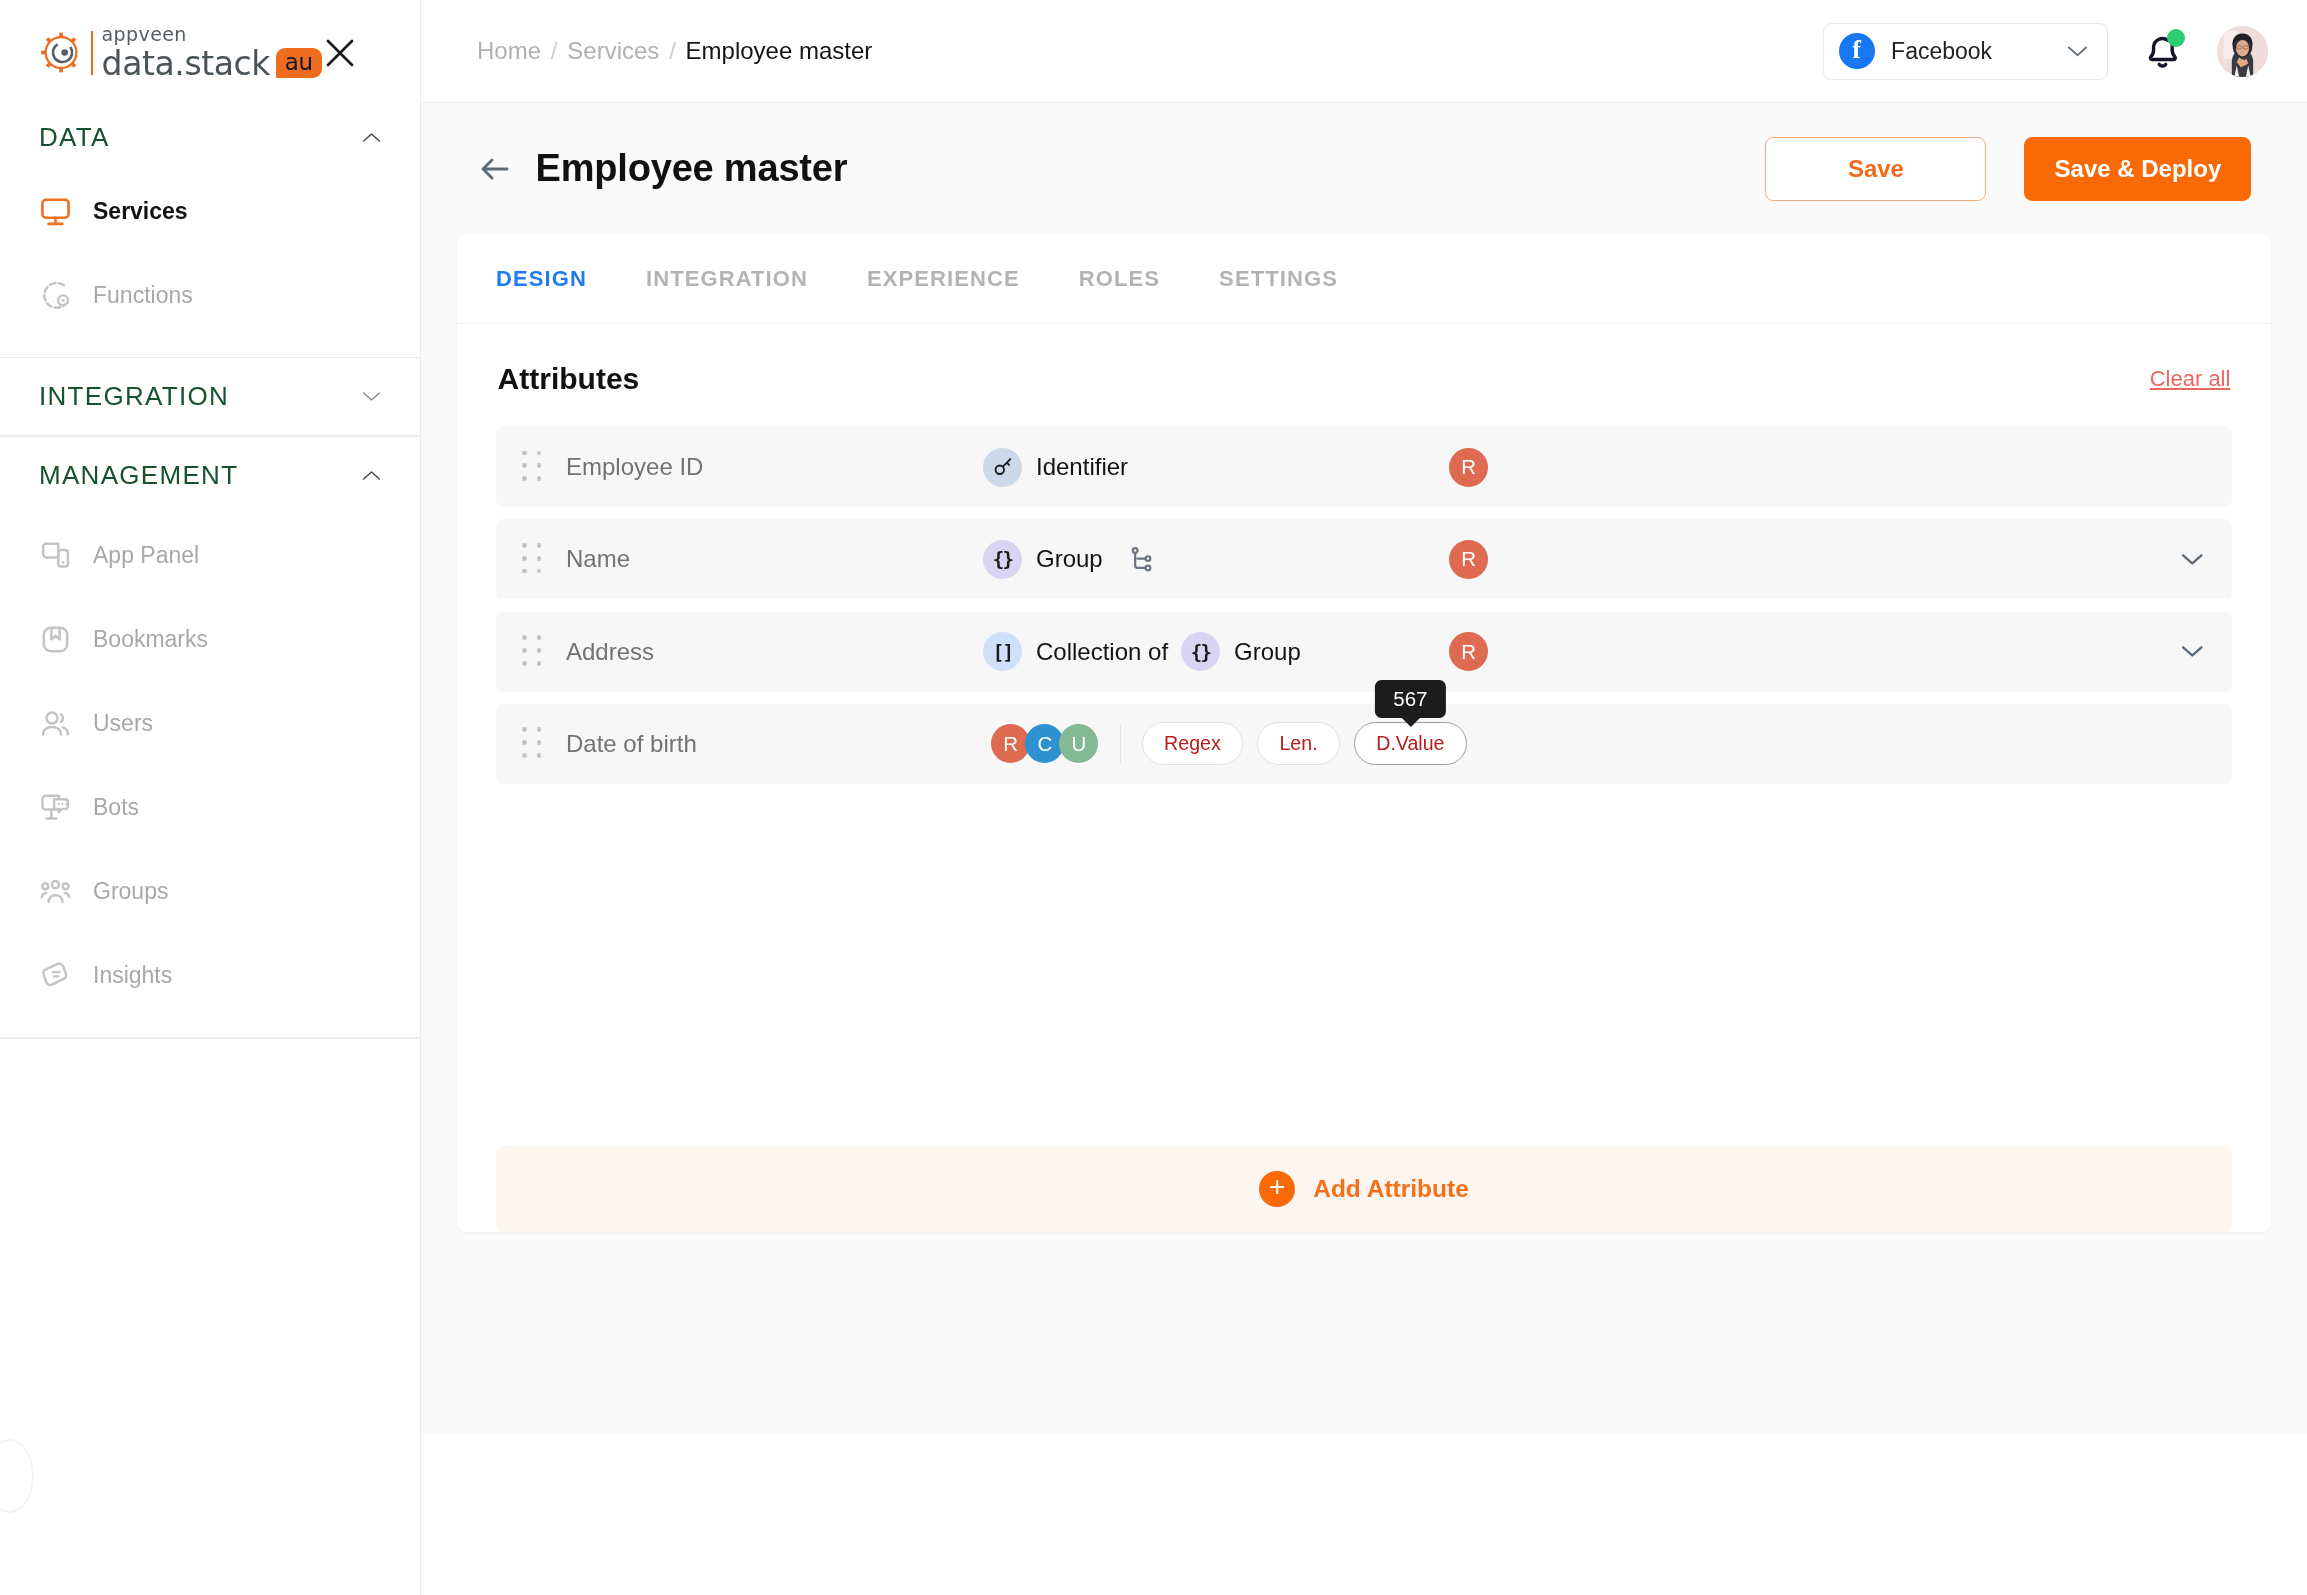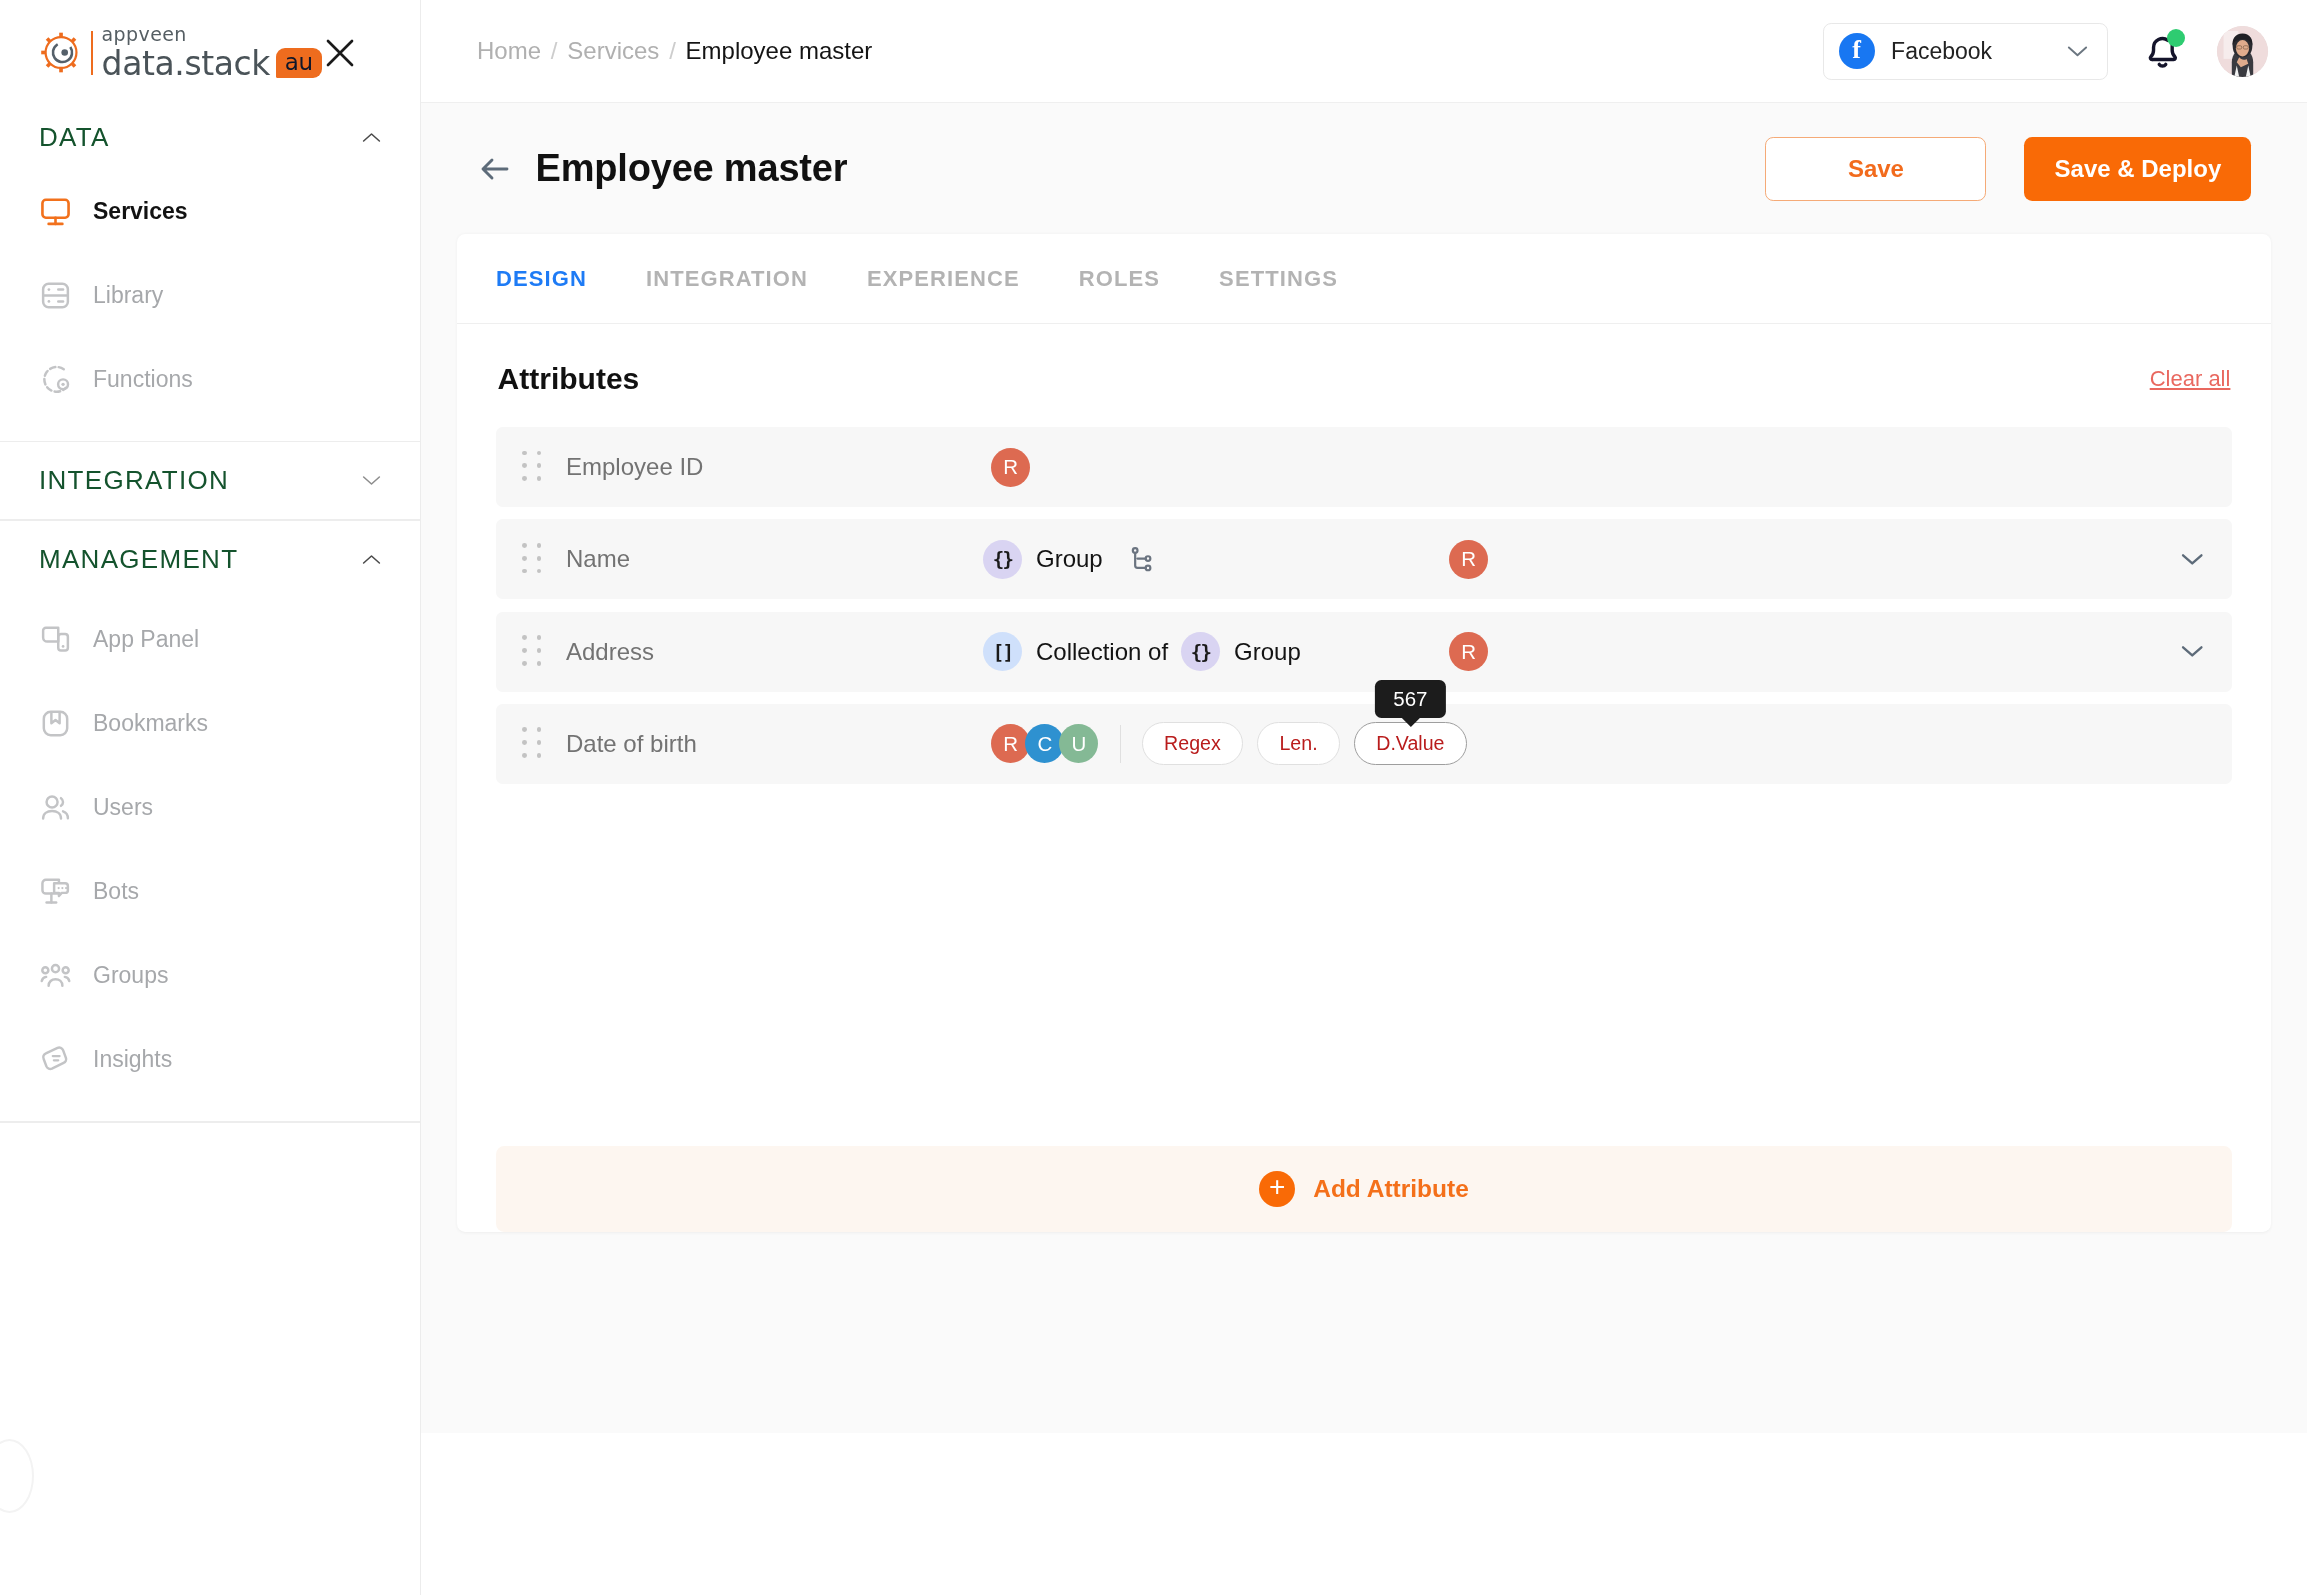--- a/index.html
+++ b/index.html
@@ -290,31 +290,20 @@
     <div class="nav-item active">
       <svg class="ic" viewBox="0 0 24 24">
         <rect x="2.5" y="3.5" width="19" height="13" rx="2.5" fill="none" stroke="#F2711C" stroke-width="1.9"></rect>
         <line x1="12" y1="16.5" x2="12" y2="21" stroke="#F2711C" stroke-width="1.9" stroke-linecap="round"></line>
         <line x1="7" y1="21" x2="17" y2="21" stroke="#F2711C" stroke-width="1.9" stroke-linecap="round"></line>
       </svg>
       <span class="lb">Services</span>
     </div>
     <div class="nav-item">
       <svg class="ic" viewBox="0 0 24 24">
-        <rect x="3" y="3.5" width="18" height="17" rx="4" fill="none" stroke="#c3c4c6" stroke-width="1.8"></rect>
-        <line x1="3" y1="12" x2="21" y2="12" stroke="#c3c4c6" stroke-width="1.8"></line>
-        <line x1="14" y1="7.7" x2="17.5" y2="7.7" stroke="#c3c4c6" stroke-width="1.8" stroke-linecap="round"></line>
-        <line x1="14" y1="16.3" x2="17.5" y2="16.3" stroke="#c3c4c6" stroke-width="1.8" stroke-linecap="round"></line>
-        <circle cx="7.2" cy="7.7" r="1" fill="#c3c4c6"></circle>
-          <circle cx="7.2" cy="16.3" r="1" fill="#c3c4c6"></circle>
-      </svg>
-      <span class="lb">Library</span>
-    </div>
-    <div class="nav-item">
-      <svg class="ic" viewBox="0 0 24 24">
         <path d="M18 4.5 A9 9 0 1 0 19.5 18" fill="none" stroke="#c3c4c6" stroke-width="1.8" stroke-linecap="round" stroke-dasharray="4 2.4"></path>
         <circle cx="17.5" cy="15.5" r="3.6" fill="none" stroke="#c3c4c6" stroke-width="1.8"></circle>
         <circle cx="17.5" cy="15.5" r="1.2" fill="#c3c4c6"></circle>
       </svg>
       <span class="lb">Functions</span>
     </div>
 
     <div class="sec-gap"></div>
     <div class="nav-divider"></div>
 
@@ -469,20 +458,31 @@
           <div class="attr-row">
             <span class="drag-handle">
                 <i></i>
                 <i></i>
                 <i></i>
                 <i></i>
                 <i></i>
                 <i></i>
               </span>
             <span class="attr-name">Employee ID</span>
+            <div class="type-zone">
+              <div class="type-chip">
+                <span class="type-badge identifier">
+                  <svg viewBox="0 0 24 24" style="width:22px;height:22px">
+                    <circle cx="8.5" cy="15" r="4.6" fill="none" stroke="#16181c" stroke-width="2"></circle>
+                    <path d="M11.9 11.6 20 3.5M16.2 7.3l2.4 2.4" stroke="#16181c" stroke-width="2" fill="none" stroke-linecap="round"></path>
+                  </svg>
+                </span>
+                <span class="type-label">Identifier</span>
+              </div>
+            </div>
             <div class="flags">
               <span class="flag r">R</span>
             </div>
             <span class="row-spacer"></span>
           </div>
 
           <div class="attr-row">
             <span class="drag-handle">
                 <i></i>
                 <i></i>

